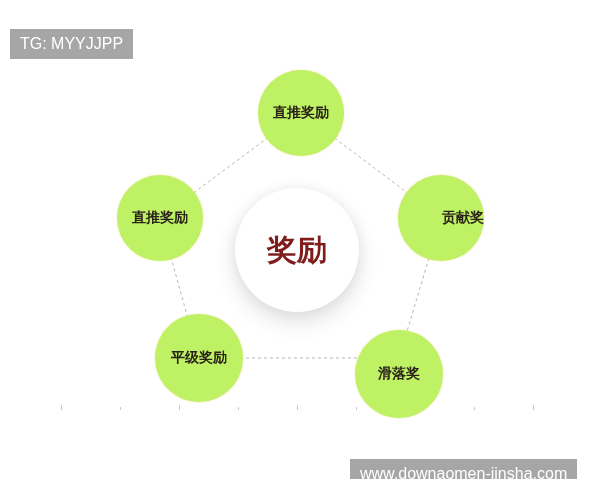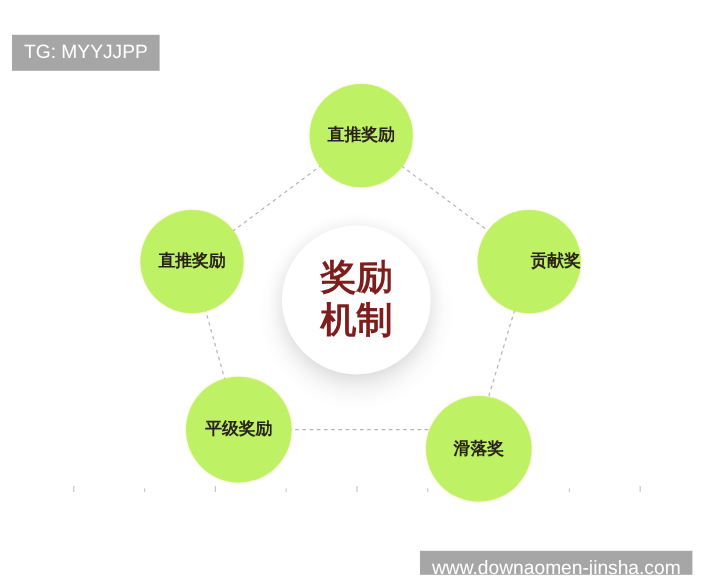--- a/index.html
+++ b/index.html
@@ -32,21 +32,20 @@
 <div class="tick" style="left:297px;height:5px;"></div>
 <div class="tick" style="left:356px;height:3px;top:407px;"></div>
 <div class="tick" style="left:415px;height:5px;"></div>
 <div class="tick" style="left:474px;height:3px;top:407px;"></div>
 <div class="tick" style="left:533px;height:5px;"></div>
 
 <div class="badge badge-top">TG: MYYJJPP</div>
 
 <div class="center">
   <div>奖励</div>
-  <div>机制</div>
 </div>
 
 <div class="node" style="left:258px;top:70px;width:86px;height:86px;">
   <span>直推奖励</span>
 </div>
 <div class="node" style="left:398px;top:175px;width:86px;height:86px;justify-content:flex-end;">
   <span>贡献奖</span>
 </div>
 <div class="node" style="left:355px;top:330px;width:88px;height:88px;">
   <span>滑落奖</span>

